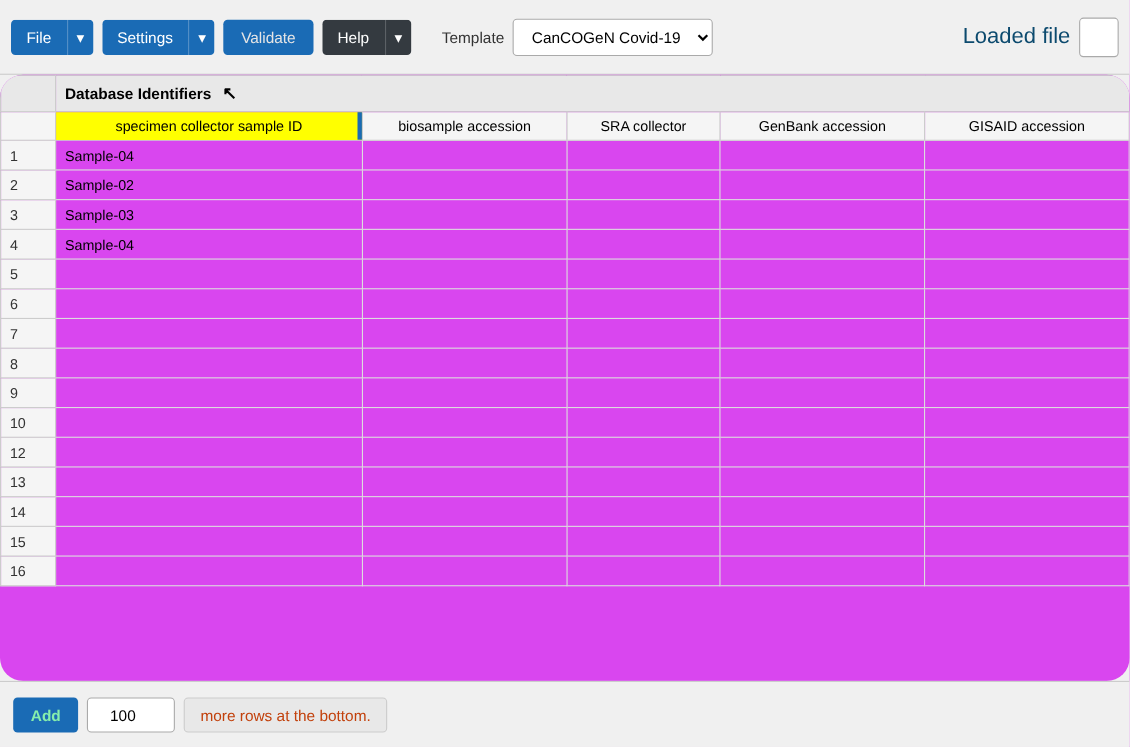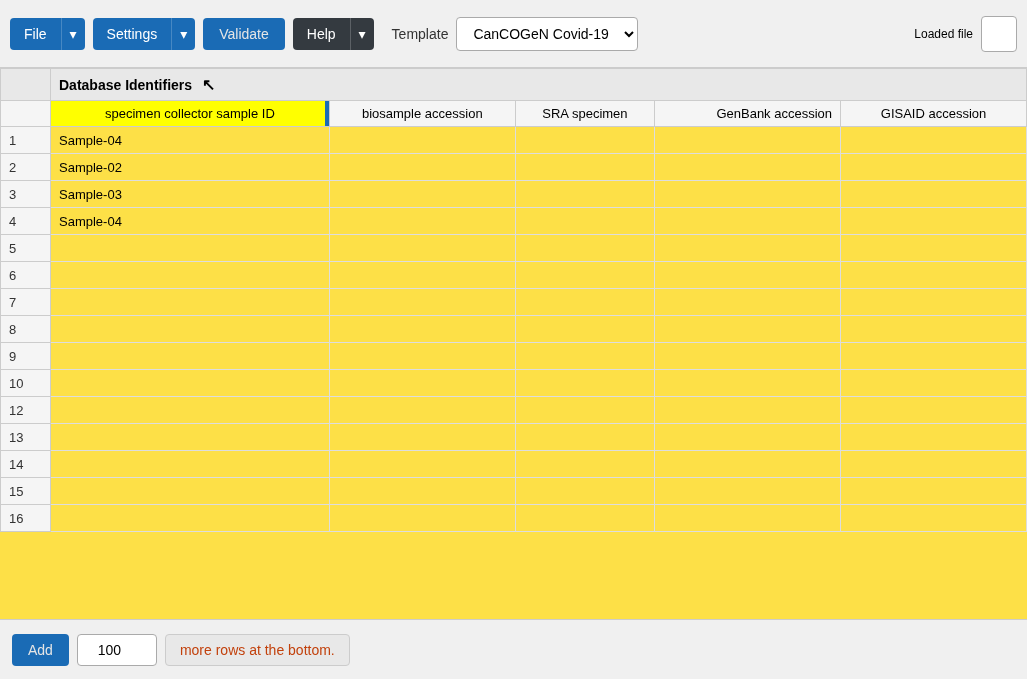--- a/index.html
+++ b/index.html
@@ -49,52 +49,53 @@
       border-radius: 4px;
       padding: 8px 16px;
       border: none;
       cursor: pointer;
       font-size: 14px;
       font-weight: 500;
     }
     .template-label {
       font-size: 14px;
       color: #333;
-      margin-left: 10px;
+      margin-left: 20px;
     }
     .template-select {
       padding: 7px 12px;
       border: 1px solid #aaa;
       border-radius: 4px;
       font-size: 14px;
       background: white;
       cursor: pointer;
     }
     .loaded-file-label {
-      font-size: 12px;
-      color: #000000;
+      font-size: 20px;
+      color: #0c4a6e;
       margin-left: auto;
     }
     .loaded-file-btn {
       width: 36px;
       height: 36px;
       border: 1px solid #aaa;
       border-radius: 4px;
       background: white;
       cursor: pointer;
       display: flex;
       align-items: center;
       justify-content: center;
     }
 
     
     .sheet-container {
       overflow: auto;
       height: calc(679px - 68px - 60px);
-      background: #fde047;
+      background: #d946ef;
+      border-radius: 21px;
     }
     table {
       border-collapse: collapse;
       width: max-content;
       min-width: 100%;
     }
     
     .group-header th {
       background: #e8e8e8;
       border: 1px solid #ccc;
@@ -157,27 +158,27 @@
       display: flex;
       align-items: center;
       padding: 10px 12px;
       background: #f0f0f0;
       border-top: 1px solid #ccc;
       gap: 8px;
       height: 60px;
     }
     .add-btn {
       background: #1a6bb5;
-      color: #e5e5e5;
+      color: #86efac;
       border: none;
       border-radius: 4px;
       padding: 8px 16px;
       font-size: 14px;
       cursor: pointer;
-      font-weight: 400;
+      font-weight: 700;
     }
     .rows-input {
       border: 1px solid #aaa;
       border-radius: 4px;
       padding: 7px 10px;
       font-size: 14px;
       width: 80px;
       text-align: center;
     }
     .rows-text {
@@ -235,23 +236,23 @@
       <tr class="col-header">
         <th class="row-num-header"></th>
         <th class="highlighted-header" style="min-width:240px; position:relative;">
           <span>specimen collector sample ID</span>
           <span style="position:absolute;right:0;top:0;height:100%;width:4px;background:#1a6bb5;cursor:col-resize;"></span>
         </th>
         <th style="min-width:160px;">
           <span>biosample accession</span>
         </th>
         <th style="min-width:120px;">
-          <span>SRA specimen</span>
-        </th>
-        <th style="min-width:160px;text-align:right;">
+          <span>SRA collector</span>
+        </th>
+        <th style="min-width:160px;">
           <span>GenBank accession</span>
         </th>
         <th style="min-width:160px;">
           <span>GISAID accession</span>
         </th>
       </tr>
     </thead>
     <tbody id="sheet-body">
     <tr>
           <td class="row-num">1</td>

